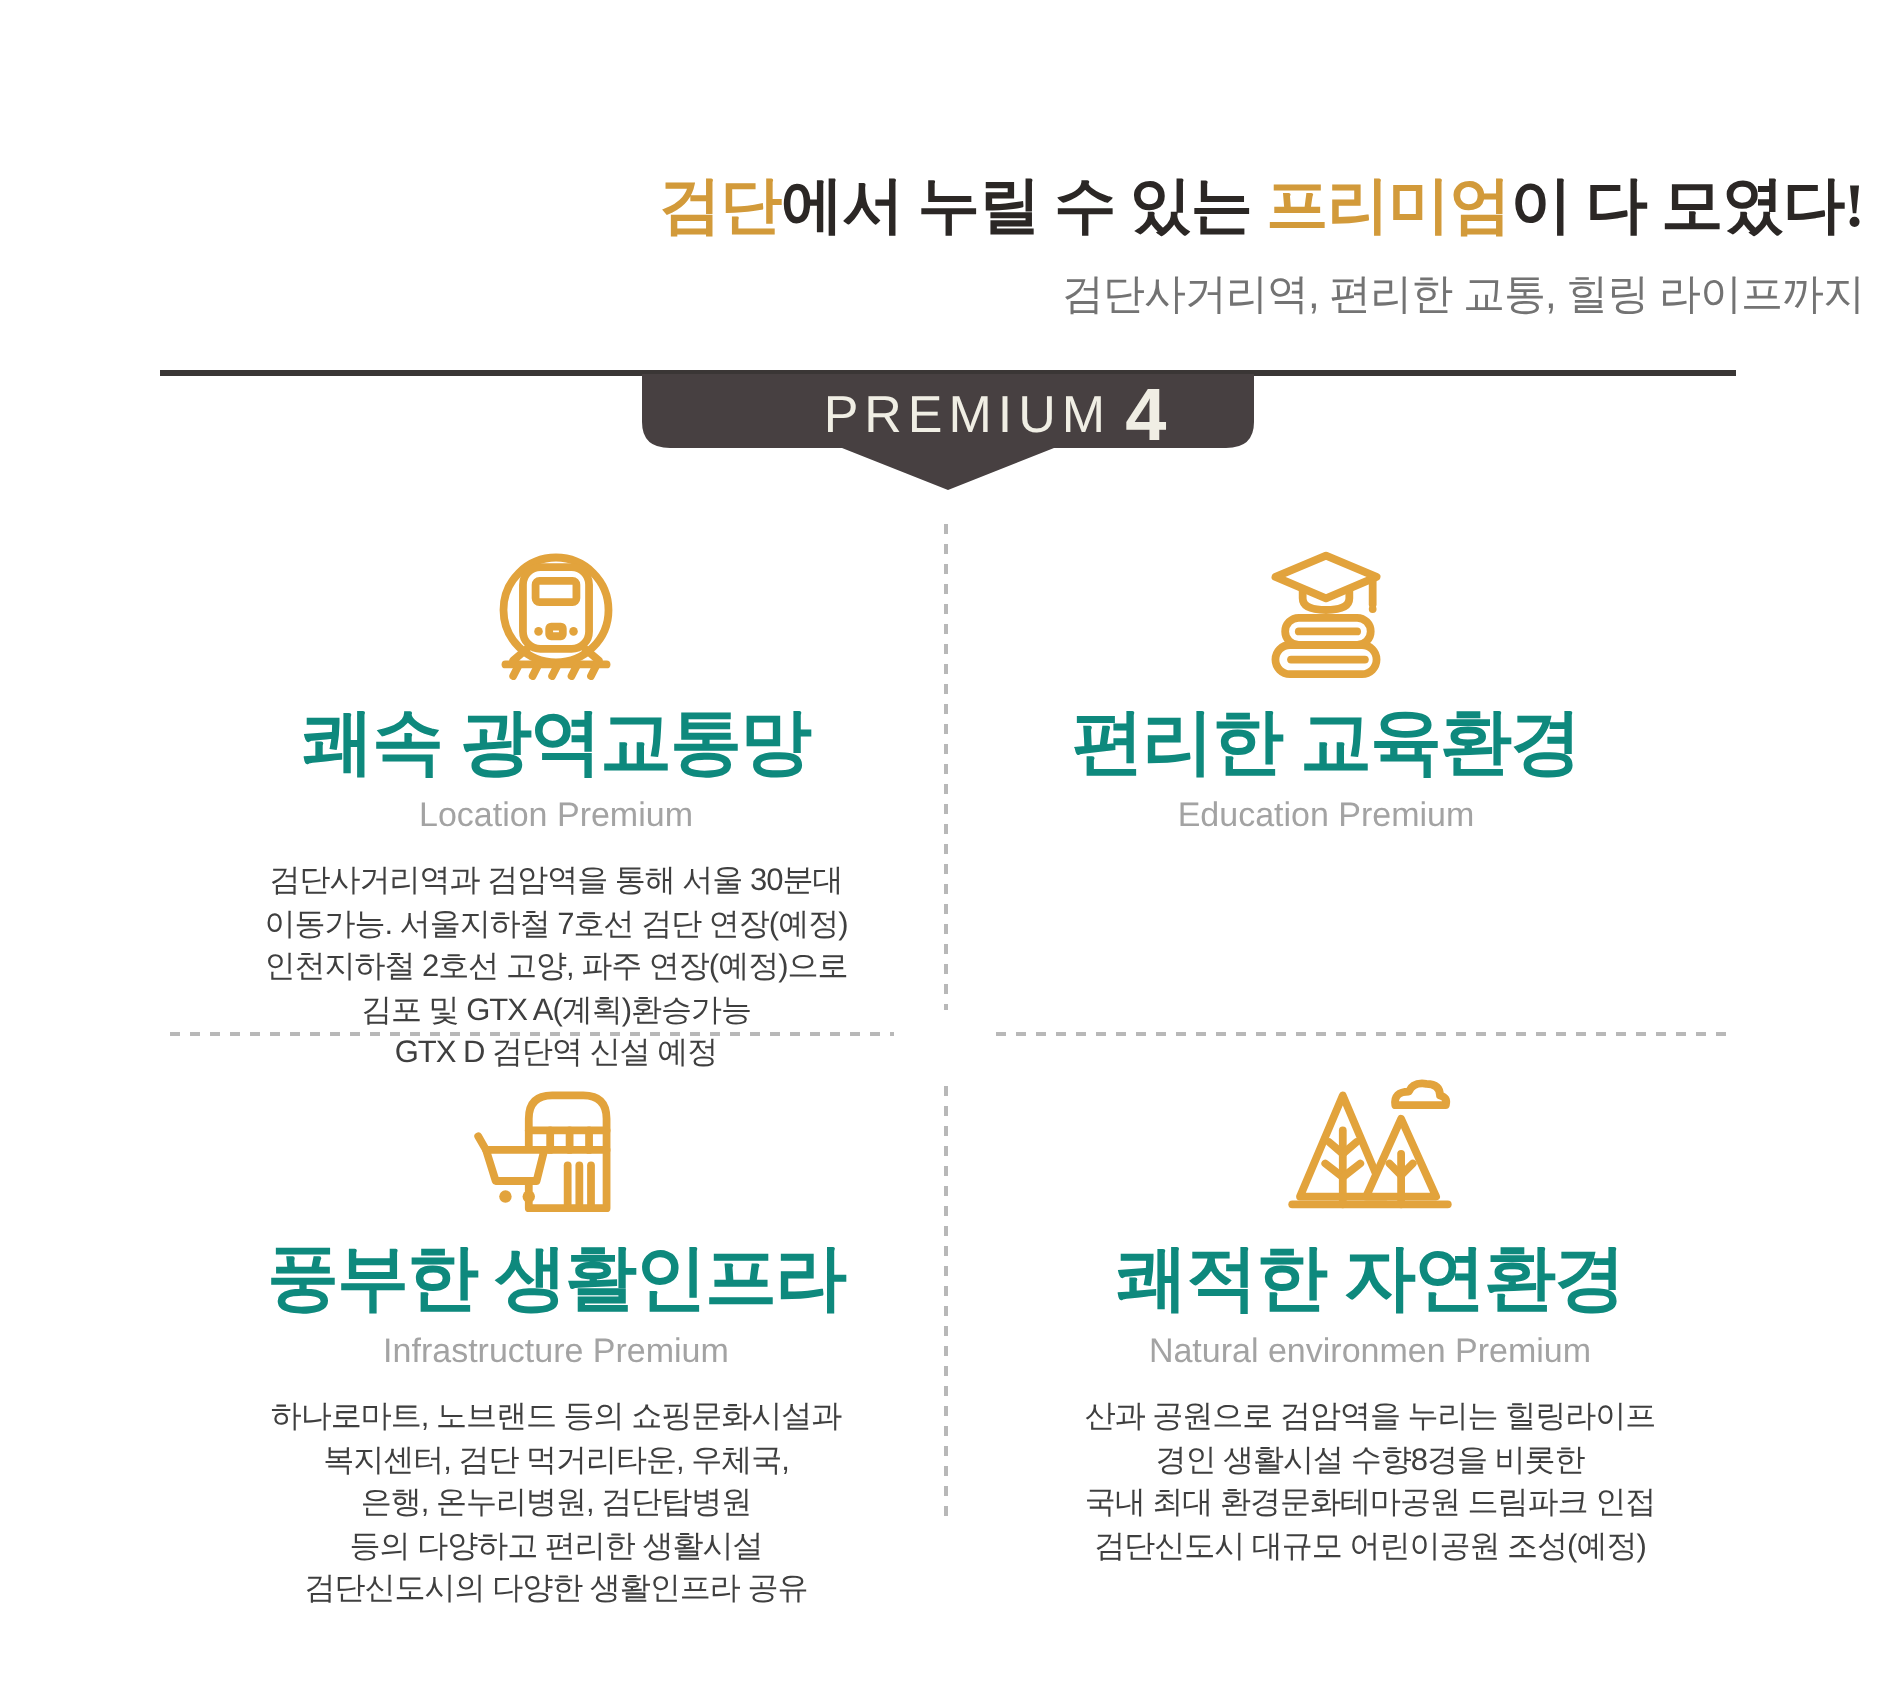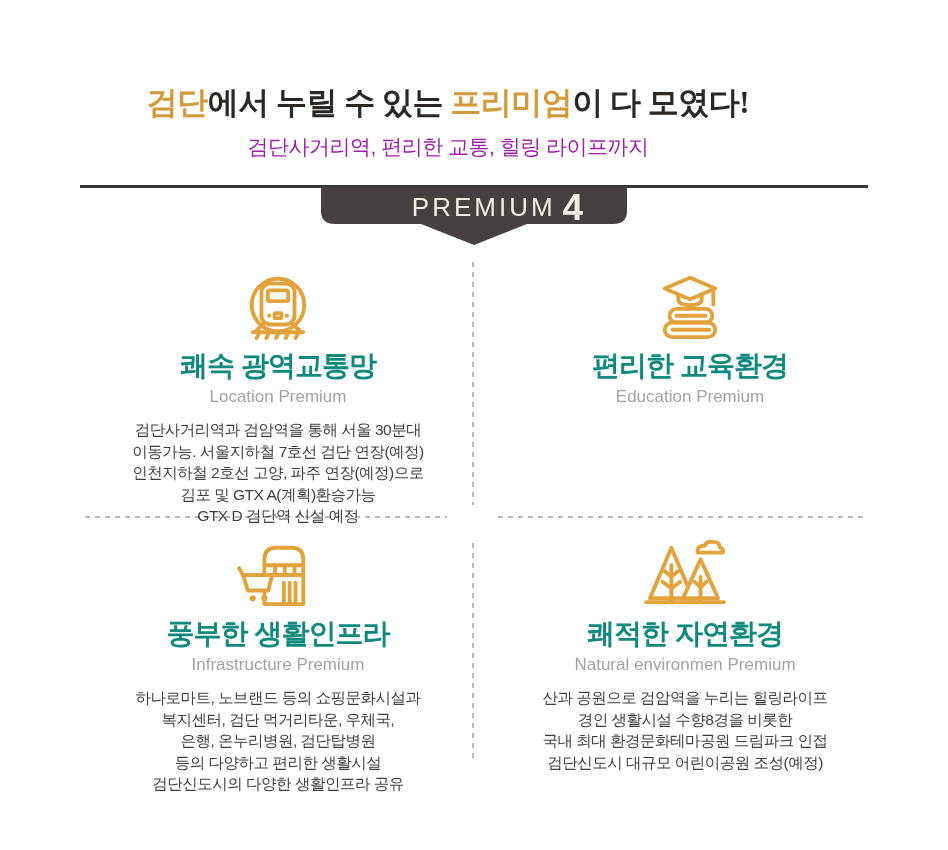--- a/index.html
+++ b/index.html
@@ -1,41 +1,41 @@
 <!DOCTYPE html>
 <html><head>
 <meta charset="utf-8">
 <style>
   html,body { margin:0; padding:0; background:#ffffff; }
   body { font-family:"Liberation Sans","DejaVu Sans",sans-serif; }
   .page { position:relative; width:948px; height:850px; margin:0 auto; background:#fff; overflow:hidden; }
 
   
-  .header { position:absolute; top:82px; left:0; width:896px; text-align:center; }
+  .header { position:absolute; top:82px; left:0; width:896px; text-align:right;padding-left:36px; }
   .page-title { margin:0; font-family:"Liberation Serif","DejaVu Serif",serif; font-size:31px; font-weight:700; color:#2b2725; letter-spacing:-0.5px; }
   .page-title .gold { color:#d29a3a; }
-  .page-subtitle { margin:9px 0 0 0; font-size:21px; color:#a21caf; letter-spacing:-0.5px; }
+  .page-subtitle { margin:9px 0 0 0; font-size:21px; color:#737373; letter-spacing:-0.5px; }
 
   
   .rule { position:absolute; top:185px; left:80px; width:788px; height:3px; background:#3a3635; }
   .ribbon { position:absolute; top:187px; left:321px; width:306px; height:62px; }
   .ribbon svg { position:absolute; top:0; left:0; }
   .ribbon-text { position:absolute; top:0; left:0; width:353px; height:40px; display:flex; align-items:center; justify-content:center; color:#f0eee4; }
   .ribbon-label { font-size:26px; font-weight:400; letter-spacing:3px; }
   .ribbon-number { font-size:37px; font-weight:700; margin-left:7px; line-height:1; }
 
   
   .grid { position:absolute; top:250px; left:0; width:948px; height:600px; }
   .card { position:absolute; width:380px; text-align:center; }
   .card-1 { left:88px;  top:20px; }
-  .card-2 { left:500px; top:20px; }
+  .card-2 { left:473px; top:20px; }
   .card-3 { left:88px;  top:288px; }
   .card-4 { left:495px; top:288px; }
   .icon-wrap { height:70px; display:flex; align-items:flex-end; justify-content:center; margin-bottom:7px; }
-  .card-title { margin:0; font-size:28px; font-weight:700; color:#0e897d; letter-spacing:-1px; }
+  .card-title { margin:0; font-size:36px; font-weight:700; color:#0e897d; letter-spacing:-1px; }
   .card-subtitle { margin-top:2px; font-size:17px; color:#a3a3a3; }
   .card-body { margin:12px 0 0 0; font-size:15.5px; line-height:21.5px; color:#3f3f3f; letter-spacing:-0.5px; }
   .card-body span { display:block; }
 
   
   .divider { position:absolute; }
   .divider.v { width:2px; background:repeating-linear-gradient(180deg,#b8b8b8 0 5px,transparent 5px 10px); }
   .divider.h { height:2px; background:repeating-linear-gradient(90deg,#b8b8b8 0 5px,transparent 5px 10px); }
   .vdiv-top    { left:472px; top:12px;  height:243px; }
   .vdiv-bottom { left:472px; top:293px; height:220px; }

